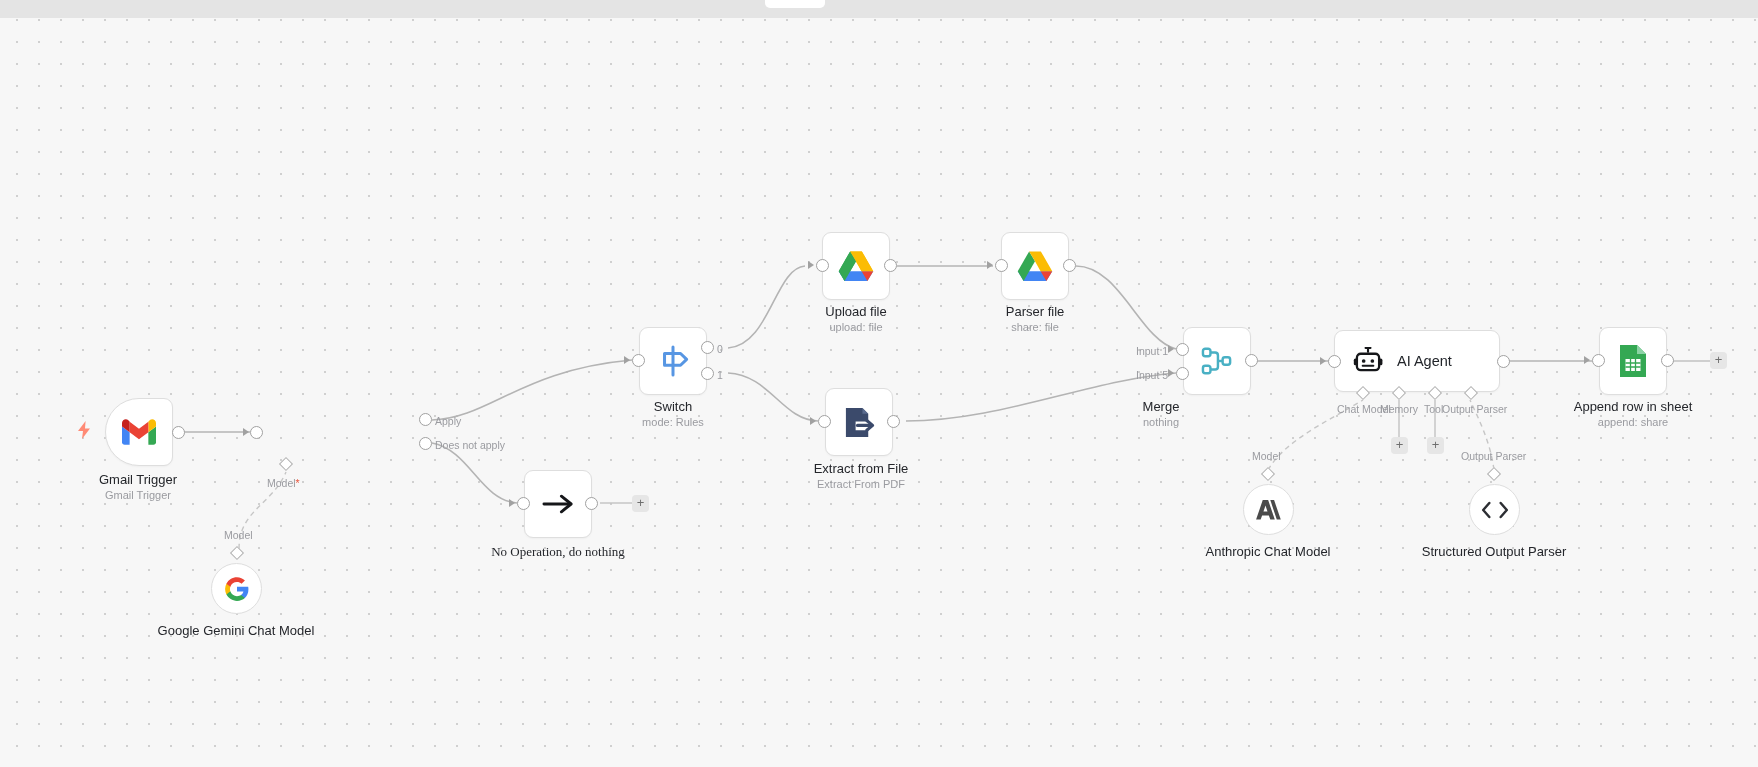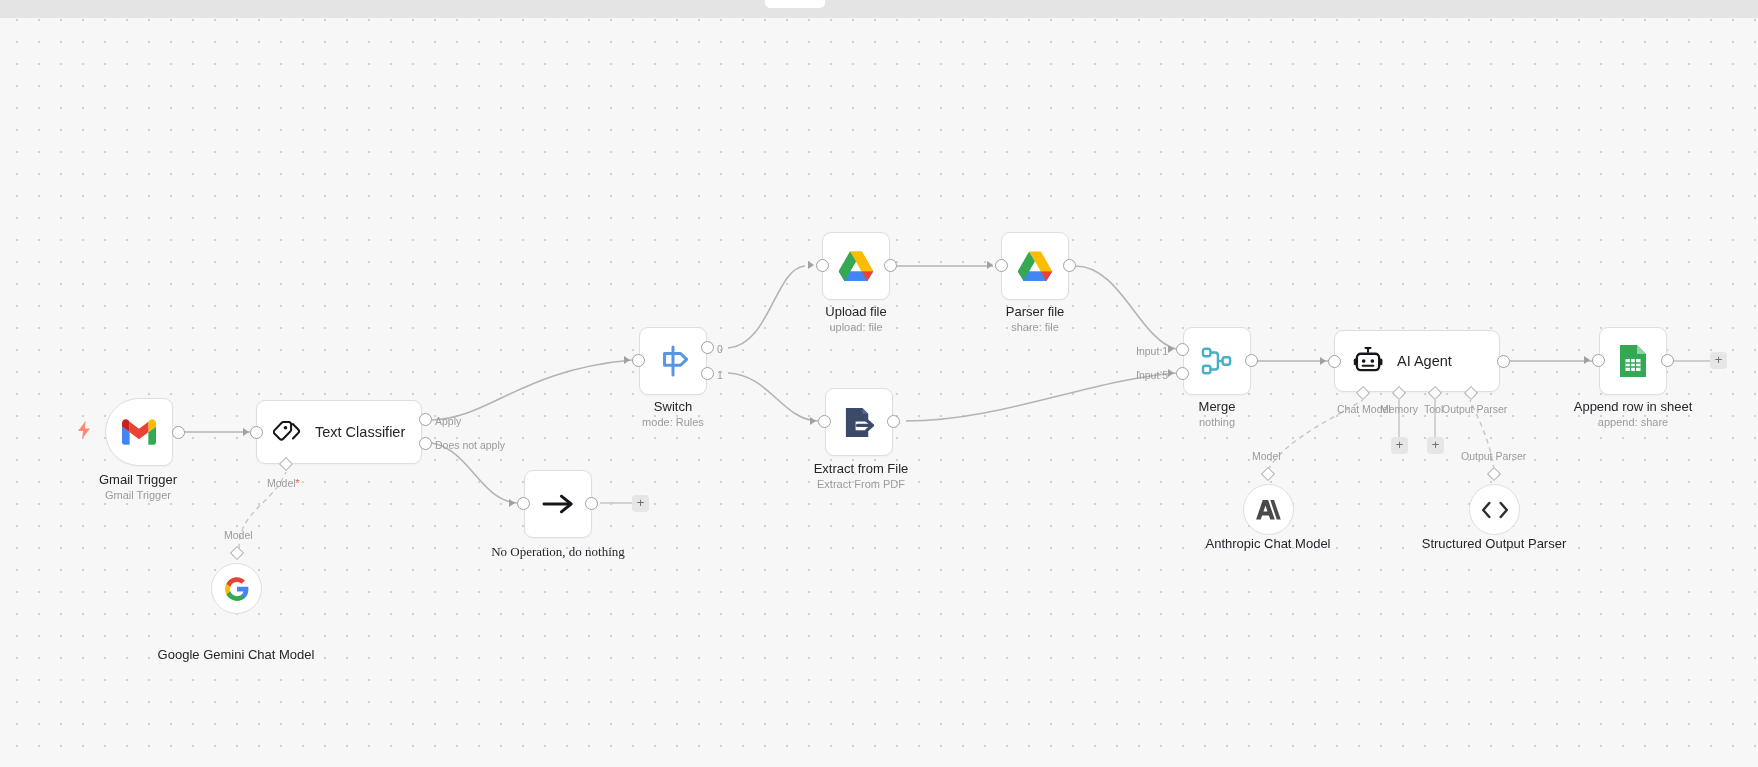--- a/index.html
+++ b/index.html
@@ -77,21 +77,21 @@
   .caption {
     position: absolute;
     text-align: center;
     z-index: 22;
     pointer-events: none;
   }
   .caption .name {
     font-size: 13px; color: #24262b; font-weight: 400;
     line-height: 14px; white-space: nowrap;
   }
-  .caption .name.wrap { white-space: normal; }
+  .caption .name.wrap { white-space: normal; margin-top: 8px; }
   .caption .sub {
     font-size: 11px; color: #9a9ba0;
     line-height: 14px; margin-top: 1px; white-space: nowrap;
   }
 
   
   .dot {
     position: absolute;
     width: 13px; height: 13px;
     border-radius: 50%;
@@ -210,48 +210,39 @@
       <path d="M0 5.4v4.9l10.8 8.2V3.6L8.6 1.1C5.1-1.6 0 1 0 5.4z" fill="#c5221f"></path>
     </svg>
   </div>
   <div class="dot" style="left:172px; top:426px;"></div>
   <div class="arrowhead" style="left:243px; top:428px;"></div>
   <div class="caption" style="left:48px; top:473px; width:180px;">
     <div class="name">Gmail Trigger</div>
     <div class="sub">Gmail Trigger</div>
   </div>
 
-  <div class="node wide" style="left:256px; top:400px;">
-    <svg width="29" height="25" viewBox="0 0 34 28">
-      <path d="M1.6 11.5 L10.2 2.6 A3 3 0 0 1 12.4 1.7 L18.6 1.7 A2.6 2.6 0 0 1 21.2 4.3 L21.2 10.6 A3 3 0 0 1 20.3 12.8 L11.7 21.6 A2.6 2.6 0 0 1 8 21.6 L1.6 15.2 A2.6 2.6 0 0 1 1.6 11.5 Z" fill="none" stroke="#16171a" stroke-width="2.4"></path>
-      <circle cx="14.6" cy="8.4" r="2.1" fill="#16171a"></circle>
-      <path d="M23.2 4 L29.6 10.4 A3 3 0 0 1 29.6 14.6 L23.4 21" fill="none" stroke="#16171a" stroke-width="2.4" stroke-linecap="round"></path>
-      <path d="M27.6 2.4 L33 7.8 A3 3 0 0 1 33 12 L28.4 16.8" fill="none" stroke="#16171a" stroke-width="1.6" stroke-linecap="round" opacity="0"></path>
-    </svg>
-    <span class="node-title-text">Text Classifier</span>
-  </div>
   <div class="dot" style="left:250px; top:426px;"></div>
   <div class="dot" style="left:419px; top:413px;"></div>
   <div class="dot" style="left:419px; top:437px;"></div>
   <div class="portlabel" style="left:435px; top:415px;">Apply</div>
   <div class="portlabel" style="left:435px; top:439px;">Does not apply</div>
   <div class="diamond" style="left:281px; top:459px;"></div>
   <div class="portlabel" style="left:267px; top:477px;"><span>Model</span><span class="req">*</span></div>
 
   <div class="subnode" style="left:211px; top:563px;">
     <svg width="26" height="26" viewBox="0 0 48 48">
       <path fill="#4285f4" d="M45.1 24.5c0-1.6-.15-3.2-.43-4.7H24v8.9h11.8c-.5 2.7-2.05 5-4.35 6.55v5.45h7.05c4.1-3.8 6.6-9.4 6.6-16.2z"></path>
       <path fill="#34a853" d="M24 46c5.9 0 10.85-1.95 14.5-5.3l-7.05-5.45c-1.95 1.3-4.45 2.1-7.45 2.1-5.7 0-10.55-3.85-12.3-9.05H4.4v5.6C8.05 41.2 15.4 46 24 46z"></path>
       <path fill="#fbbc05" d="M11.7 28.3c-.45-1.3-.7-2.7-.7-4.15s.25-2.85.7-4.15v-5.6H4.4A22 22 0 0 0 2 24.15c0 3.55.85 6.9 2.4 9.85z"></path>
       <path fill="#ea4335" d="M24 11.15c3.2 0 6.1 1.1 8.4 3.3l6.25-6.25C34.85 4.65 29.9 2.3 24 2.3 15.4 2.3 8.05 7.1 4.4 14.4l7.3 5.6C13.45 14.8 18.3 11.15 24 11.15z"></path>
     </svg>
   </div>
   <div class="diamond" style="left:232px; top:548px;"></div>
   <div class="portlabel" style="left:224px; top:529px;">Model</div>
-  <div class="caption" style="left:156px; top:648px; width:160px;">
+  <div class="caption" style="left:156px; top:616px; width:160px;">
     <div class="name wrap">Google Gemini Chat Model</div>
   </div>
 
   <div class="node square" style="left:639px; top:327px;">
     <svg width="34" height="32" viewBox="0 0 36 34">
       <path d="M18 2 V32" stroke="#5796e3" stroke-width="3.2" stroke-linecap="round"></path>
       <path d="M9 9 H26 L32.5 15.2 L26 21.5 H9 Z" fill="none" stroke="#5796e3" stroke-width="3.2" stroke-linejoin="round"></path>
     </svg>
   </div>
   <div class="dot" style="left:632px; top:354px;"></div>
@@ -338,21 +329,21 @@
       <path d="M18 16 H23" stroke="#49b0c4" stroke-width="2.6"></path>
     </svg>
   </div>
   <div class="dot" style="left:1176px; top:343px;"></div>
   <div class="dot" style="left:1176px; top:367px;"></div>
   <div class="arrowhead" style="left:1168px; top:345px;"></div>
   <div class="arrowhead" style="left:1168px; top:369px;"></div>
   <div class="portlabel" style="left:1136px; top:345px;">Input 1</div>
   <div class="portlabel" style="left:1136px; top:369px;">Input 5</div>
   <div class="dot" style="left:1245px; top:354px;"></div>
-  <div class="caption" style="left:1140px; top:400px; width:154px;">
+  <div class="caption" style="left:1084px; top:400px; width:154px;">
     <div class="name">Merge</div>
     <div class="sub">nothing</div>
   </div>
 
   <div class="node agent" style="left:1334px; top:330px;">
     <svg width="31" height="29" viewBox="0 0 32 30">
       <path d="M15.5 1 V5" stroke="#16171a" stroke-width="2.2" stroke-linecap="round"></path>
       <path d="M13 1 H18" stroke="#16171a" stroke-width="2.2" stroke-linecap="round"></path>
       <rect x="4" y="7" width="23" height="17" rx="4" fill="none" stroke="#16171a" stroke-width="2.4"></rect>
       <rect x="0.8" y="12" width="3.4" height="7" rx="1.6" fill="#16171a"></rect>

